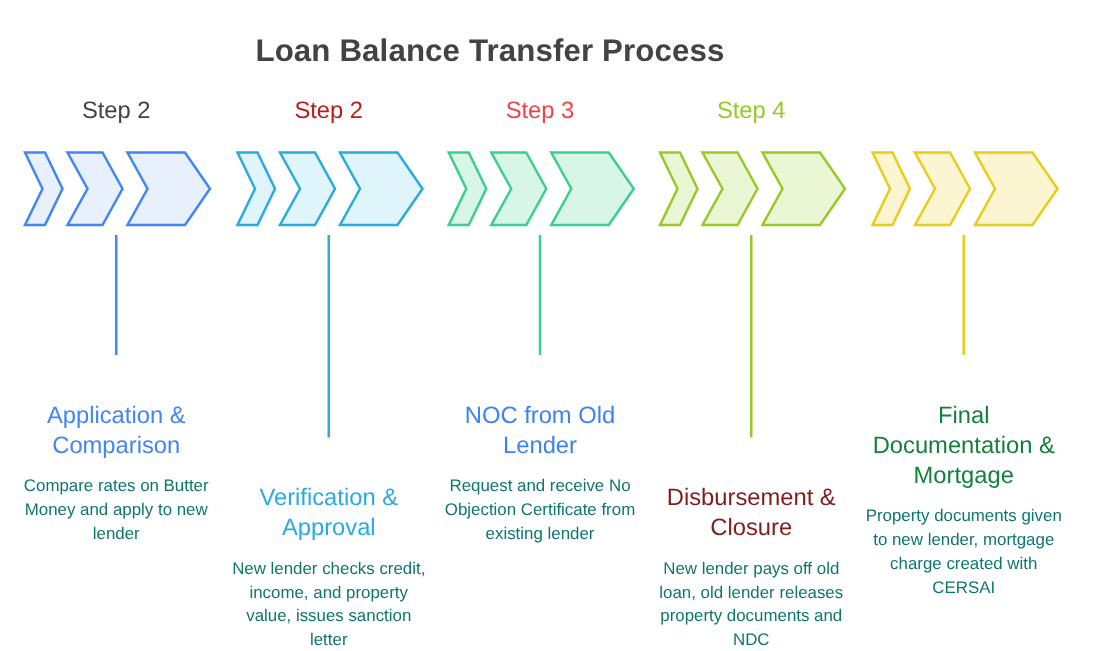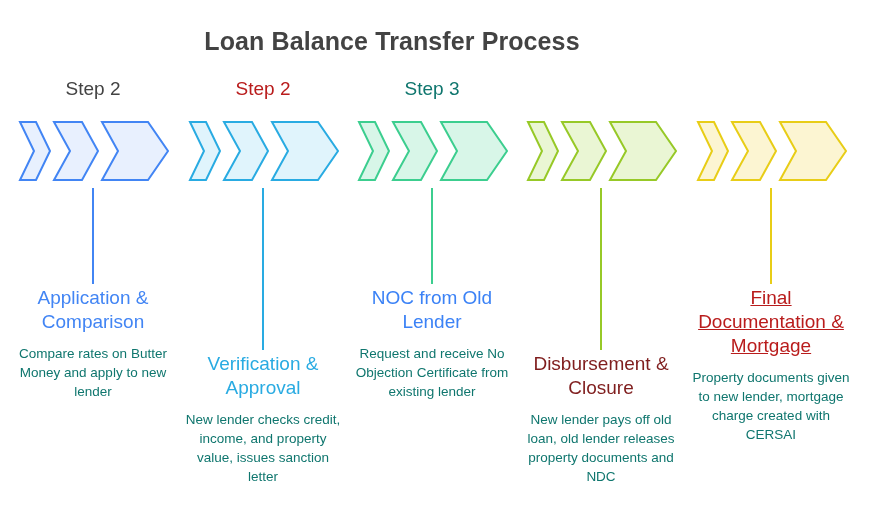--- a/index.html
+++ b/index.html
@@ -65,20 +65,21 @@
     position: absolute;
     width: 2px;
     left: 86px;
   }
 
   .step-text {
     position: absolute;
     left: 0;
     width: 174px;
     text-align: center;
+    margin-top: 35px;
   }
 
   .step-heading {
     font-size: 19px;
     line-height: 24px;
     font-weight: normal;
     margin: 0 0 10px 0;
     padding: 0;
   }
 
@@ -147,21 +148,21 @@
       </svg>
     </div>
     <div class="connector" style="background: rgb(41, 171, 226);"></div>
     <div class="step-text">
       <div class="step-heading" style="color: rgb(41, 171, 226);">Verification &amp; Approval</div>
       <div class="step-desc">New lender checks credit, income, and property value, issues sanction letter</div>
     </div>
   </div>
 
   <div class="step-col variant-high" id="step-col-2">
-    <div class="step-label" style="color: #0f766e;">Step 3</div>
+    <div class="step-label" style="color: #ef4444;">Step 3</div>
     <div class="chevron-group">
       <svg width="174" height="62" viewBox="0 0 174 62" xmlns="http://www.w3.org/2000/svg">
         <g class="chv">
           <path d="M14,2 L30,2 L44,31 L30,60 L14,60 L28,31 Z" fill="#D8F6E8" stroke="#3CCE8F" stroke-width="2" stroke-linejoin="miter"></path>
         </g>
         <g class="chv">
           <path d="M48,2 L76,2 L92,31 L76,60 L48,60 L64,31 Z" fill="#D8F6E8" stroke="#3CCE8F" stroke-width="2" stroke-linejoin="miter"></path>
         </g>
         <g class="chv">
           <path d="M96,2 L142,2 L162,31 L142,60 L96,60 L112,31 Z" fill="#D8F6E8" stroke="#3CCE8F" stroke-width="2" stroke-linejoin="miter"></path>
@@ -169,20 +170,21 @@
       </svg>
     </div>
     <div class="connector" style="background: rgb(60, 206, 143);"></div>
     <div class="step-text">
       <div class="step-heading" style="color: #3b82f6;">NOC from Old Lender</div>
       <div class="step-desc">Request and receive No Objection Certificate from existing lender</div>
     </div>
   </div>
 
   <div class="step-col variant-low" id="step-col-3">
+    <div class="step-label" style="color: rgb(151, 201, 39);">Step 4</div>
     <div class="chevron-group">
       <svg width="174" height="62" viewBox="0 0 174 62" xmlns="http://www.w3.org/2000/svg">
         <g class="chv">
           <path d="M14,2 L30,2 L44,31 L30,60 L14,60 L28,31 Z" fill="#EAF6D4" stroke="#97C927" stroke-width="2" stroke-linejoin="miter"></path>
         </g>
         <g class="chv">
           <path d="M48,2 L76,2 L92,31 L76,60 L48,60 L64,31 Z" fill="#EAF6D4" stroke="#97C927" stroke-width="2" stroke-linejoin="miter"></path>
         </g>
         <g class="chv">
           <path d="M96,2 L142,2 L162,31 L142,60 L96,60 L112,31 Z" fill="#EAF6D4" stroke="#97C927" stroke-width="2" stroke-linejoin="miter"></path>
@@ -205,18 +207,18 @@
         <g class="chv">
           <path d="M48,2 L76,2 L92,31 L76,60 L48,60 L64,31 Z" fill="#FCF5D2" stroke="#E8CD17" stroke-width="2" stroke-linejoin="miter"></path>
         </g>
         <g class="chv">
           <path d="M96,2 L142,2 L162,31 L142,60 L96,60 L112,31 Z" fill="#FCF5D2" stroke="#E8CD17" stroke-width="2" stroke-linejoin="miter"></path>
         </g>
       </svg>
     </div>
     <div class="connector" style="background: rgb(232, 205, 23);"></div>
     <div class="step-text">
-      <div class="step-heading" style="color: #b91c1c; text-decoration: underline;">Final Documentation &amp; Mortgage</div>
+      <div class="step-heading" style="color: #15803d;">Final Documentation &amp; Mortgage</div>
       <div class="step-desc">Property documents given to new lender, mortgage charge created with CERSAI</div>
     </div>
   </div>
 
 </div>
 
 </body></html>

